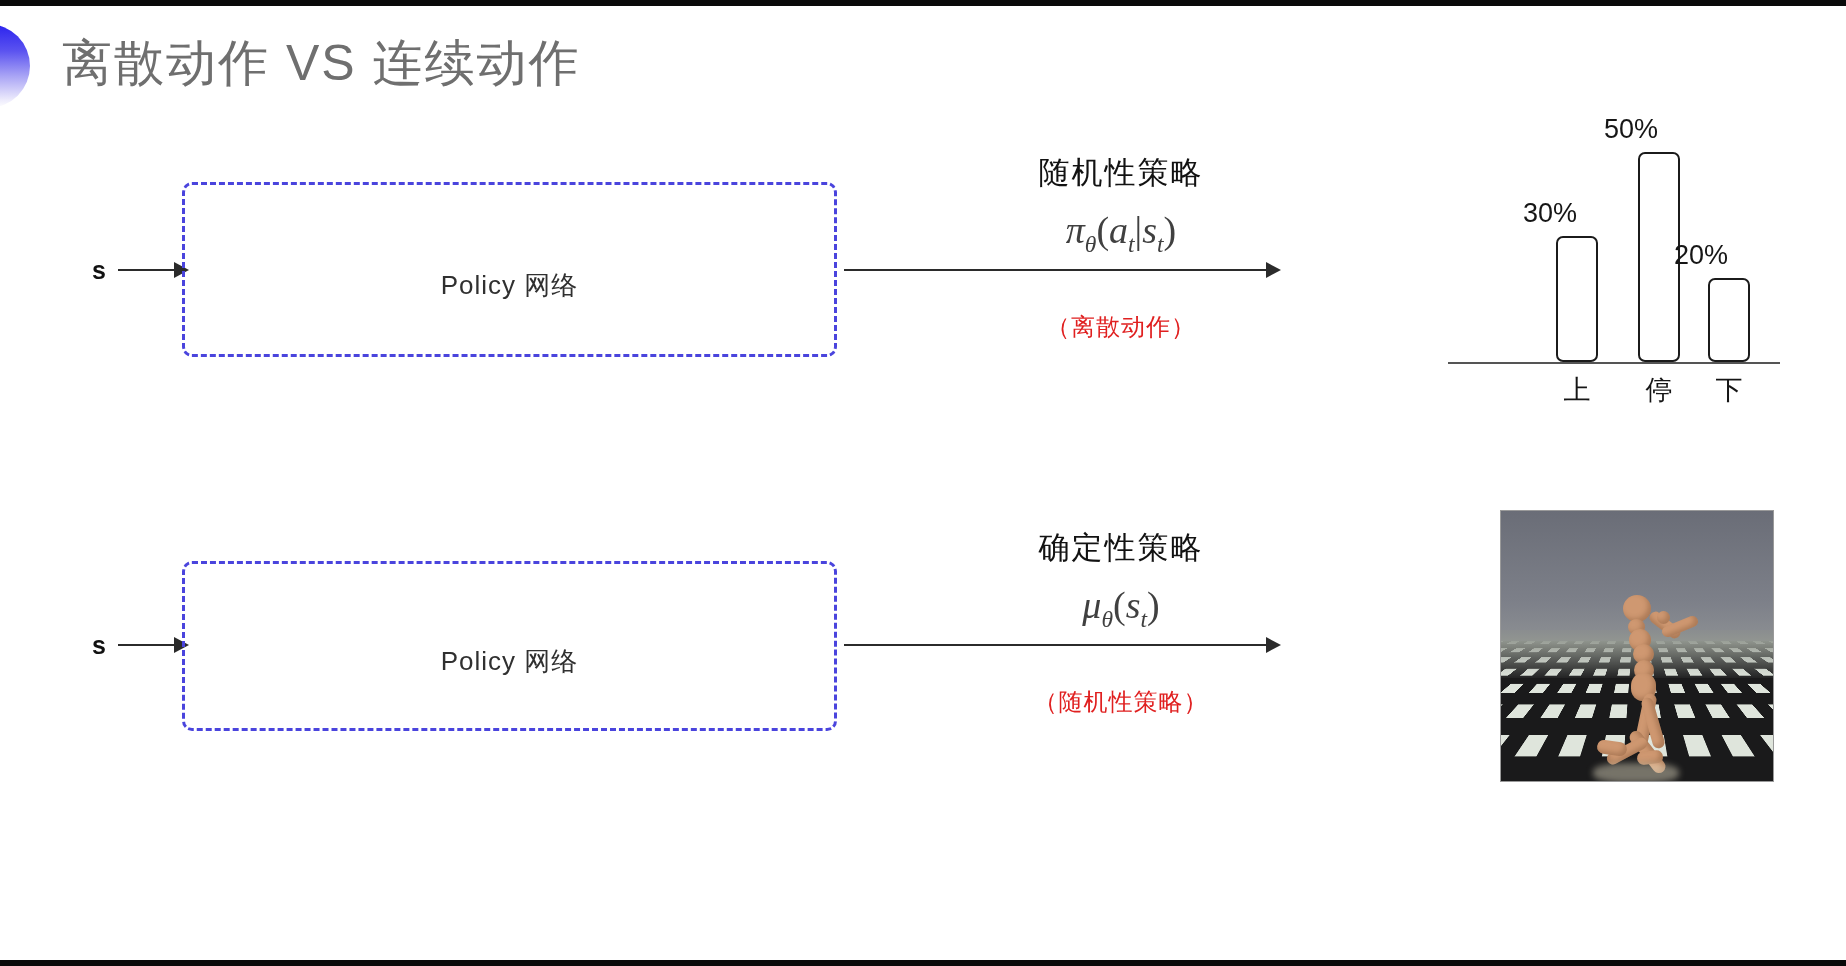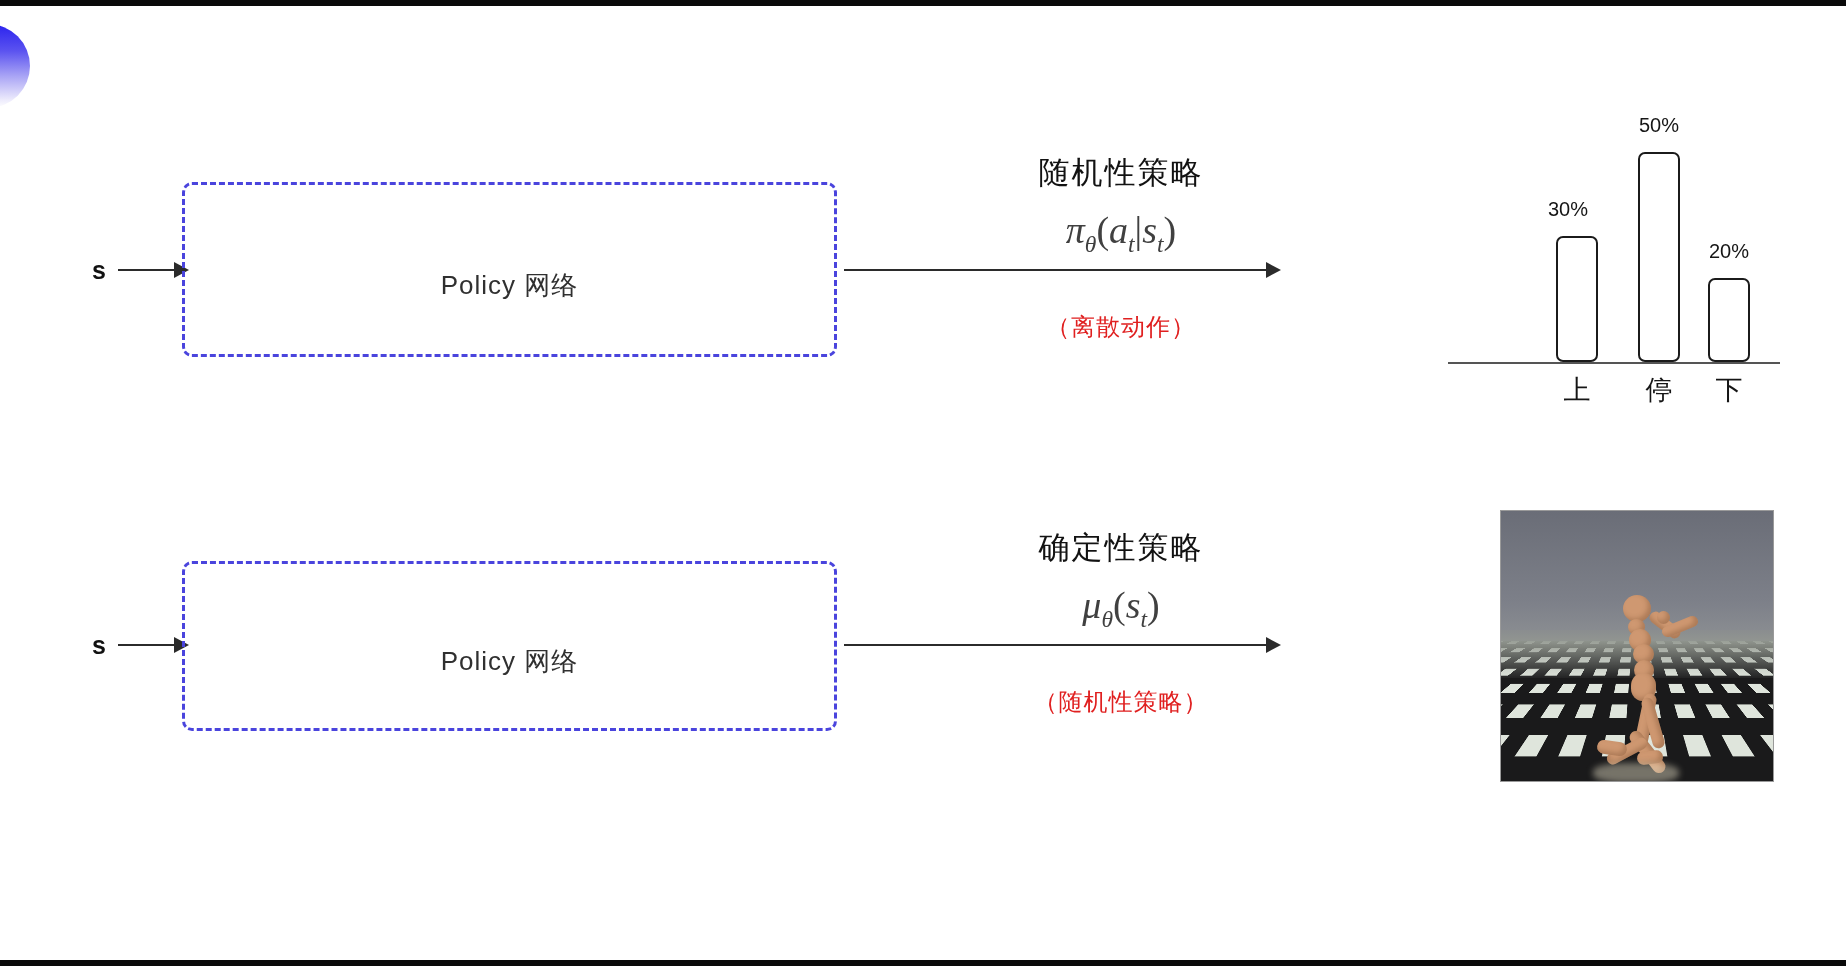--- a/index.html
+++ b/index.html
@@ -176,22 +176,21 @@
     bottom: 0;
     width: 42px;
     background: #ffffff;
     border: 2.5px solid #1b1b1b;
     border-radius: 7px;
     box-sizing: border-box;
   }
   .bar-value {
     position: absolute;
     width: 110px;
-    text-align: center;
-    font-size: 20px;
+    font-size: 27px;
     color: #161616;
   }
   .bar-axis {
     position: absolute;
     left: -52px;
     top: 252px;
     width: 332px;
     height: 0;
     border-top: 2px solid #555;
   }
@@ -253,20 +252,21 @@
 </style>
 </head>
 <body>
 
 <div class="letterbox-top"></div>
 <div class="letterbox-bottom"></div>
 
 <div class="slide">
 
   <div class="title-decoration"></div>
+  <div class="page-title">离散动作 VS 连续动作</div>
 
   <div class="row row-discrete">
 
     <div class="state-label">s</div>
     <div class="arrow-line arrow-in-line"></div>
     <div class="arrow-head arrow-in-head"></div>
 
     <div class="policy-box">
       <span class="policy-box-label">Policy 网络</span>
     </div>
@@ -282,21 +282,21 @@
       <div class="annotation-note">（离散动作）</div>
     </div>
 
     <div class="bar-chart">
       <div class="bar-chart-plot">
 
         <div class="bar" style="left: 56px; height: 126px;"></div>
         <div class="bar" style="left: 138px; height: 210px;"></div>
         <div class="bar" style="left: 208px; height: 84px;"></div>
 
-        <div class="bar-value" style="left: 13px; top: 88px;">30%</div>
+        <div class="bar-value" style="left: 23px; top: 88px;">30%</div>
         <div class="bar-value" style="left: 104px; top: 4px;">50%</div>
         <div class="bar-value" style="left: 174px; top: 130px;">20%</div>
       </div>
 
       <div class="bar-axis"></div>
 
       <div class="bar-label" style="left:22px;">上</div>
       <div class="bar-label" style="left:104px;">停</div>
       <div class="bar-label" style="left:174px;">下</div>
     </div>

